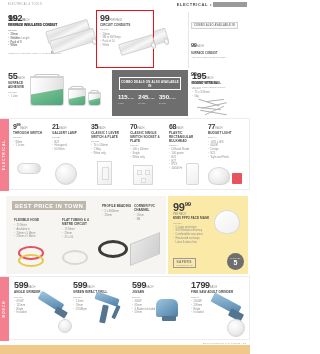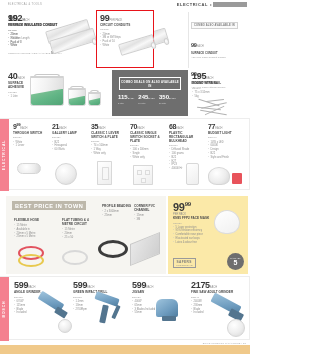--- a/index.html
+++ b/index.html
@@ -276,21 +276,21 @@
       <span class="price" style="font-size:5.5px;">99</span><span class="ea">EACH</span>
       <div class="pname" style="font-size:2.7px;">CONDUIT FITTINGS</div>
       <div class="pcode">Add 3 for R180 Fittings Combo</div>
     </div>
   </div>
 
   <div class="mid-strip">
 
     <div style="position:absolute;left:8px;top:2px;width:24px;">
       <div class="price" style="font-size:9px;">
-        <span>40</span><span class="ea">EACH</span>
+        <span>55</span><span class="ea">EACH</span>
       </div>
       <div class="pname">SURFACE ADHESIVE</div>
       <div class="pcode">P10128</div>
       <ul class="bullets">
         <li>1 Litre</li>
       </ul>
     </div>
 
     <div class="paint-scene">
       <div class="bucket" style="left:2px;top:6px;width:34px;height:30px;">
@@ -576,21 +576,21 @@
         <li>55mm</li>
       </ul>
       <div style="position:absolute;left:24px;top:18px;">
         <div class="tool-body" style="left:0;top:0;width:22px;height:18px;border-radius:6px 6px 2px 2px;"></div>
         <div class="tool-dark" style="left:6px;top:17px;width:14px;height:5px;"></div>
       </div>
     </div>
 
     <div class="tool" style="left:191px;top:4px;width:52px;">
       <div class="price" style="font-size:9px;">
-        <span>2175</span><span class="ea">EACH</span>
+        <span>1799</span><span class="ea">EACH</span>
       </div>
       <div class="pname">FINE SAW ADULT GRINDER</div>
       <div class="pcode">B11140</div>
       <ul class="bullets">
         <li>2400W</li>
         <li>230mm</li>
         <li>Blade</li>
         <li>Included</li>
       </ul>
       <div style="position:absolute;left:20px;top:14px;">

